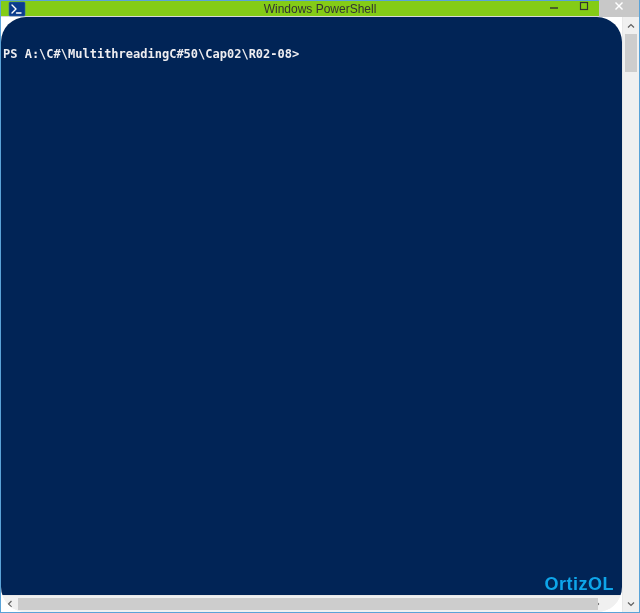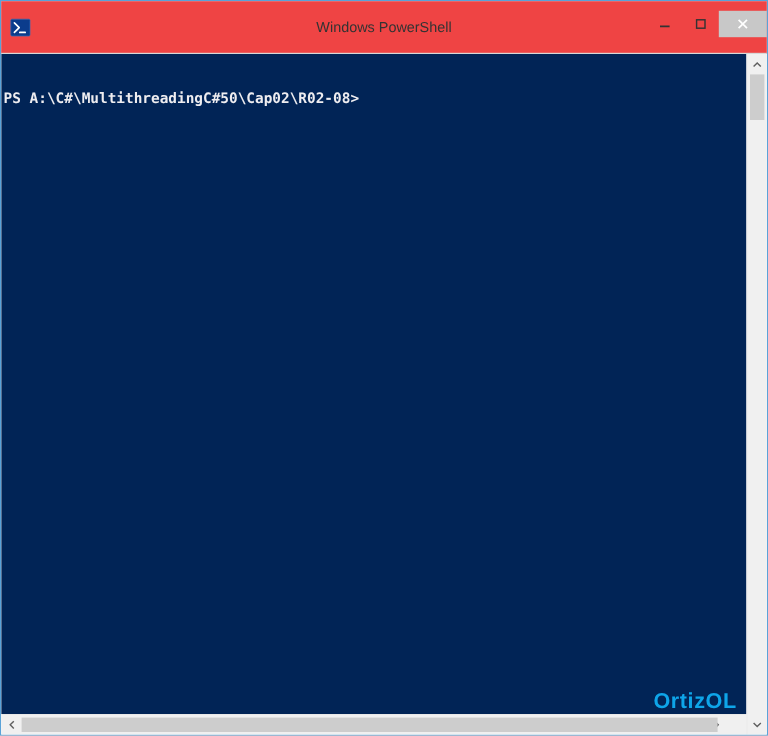--- a/index.html
+++ b/index.html
@@ -17,22 +17,22 @@
     }
     .window {
       width: 640px;
       height: 613px;
       background: #ffffff;
       border: 1px solid #5aa3d8;
       display: flex;
       flex-direction: column;
     }
     .titlebar {
-      height: 44px;
-      background: #ef4444;
+      height: 16px;
+      background: #84cc16;
       display: flex;
       align-items: center;
       position: relative;
       border-bottom: 1px solid #d8d8d8;
     }
     .titlebar-icon {
       width: 20px;
       height: 20px;
       margin-left: 6px;
       display: flex;
@@ -82,20 +82,21 @@
       display: flex;
       flex-direction: row;
       overflow: hidden;
       background: #ffffff;
     }
     .terminal-wrap {
       flex: 1;
       display: flex;
       flex-direction: column;
       overflow: hidden;
+      border-radius: 25px;
     }
     .terminal {
       flex: 1;
       background: #012456;
       color: #eeedf0;
       font-family: "Consolas", "Lucida Console", monospace;
       font-size: 12px;
       font-weight: bold;
       line-height: 14px;
       padding: 2px 2px;

